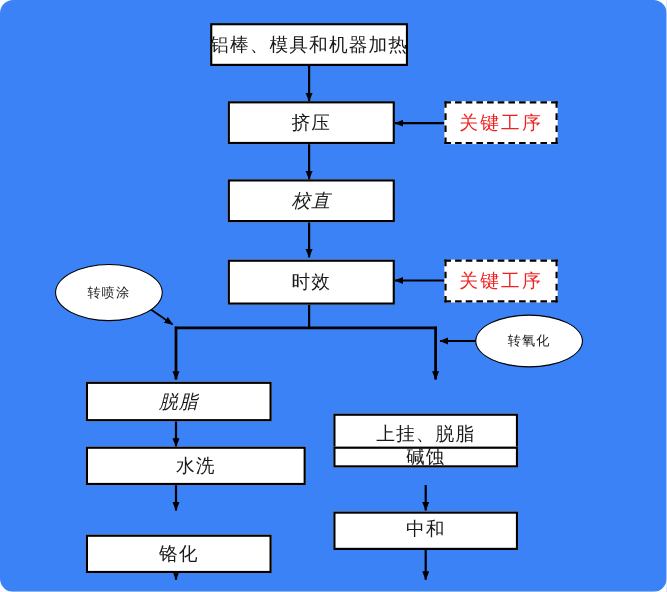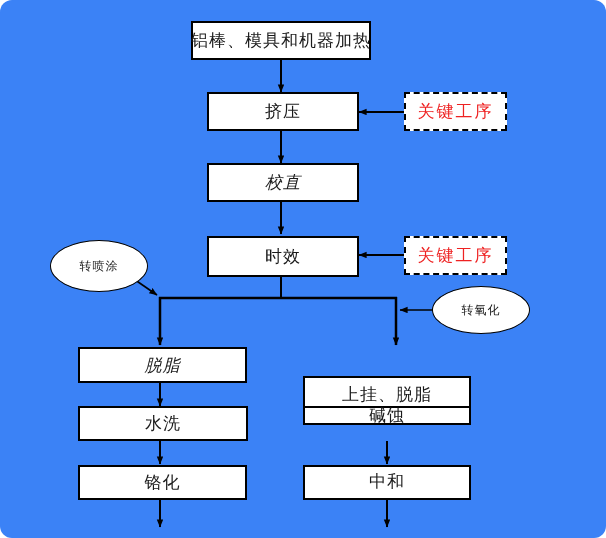--- a/index.html
+++ b/index.html
@@ -130,25 +130,25 @@
   </div>
 
   <div class="node oval" style="left:432px; top:286px; width:98px; height:48px;align-items:center;">
     <span>转氧化</span>
   </div>
 
   <div class="node" style="left:78px; top:347px; width:169px; height:36px;font-style:italic;">
     <span>脱脂</span>
   </div>
 
-  <div class="node" style="left:78px; top:406px; width:170px; height:35px;">
+  <div class="node" style="left:78px; top:406px; width:200px; height:35px;">
     <span>水洗</span>
   </div>
 
-  <div class="node" style="left:78px; top:465px; width:169px; height:35px;">
+  <div class="node" style="left:78px; top:486px; width:169px; height:35px;">
     <span>铬化</span>
   </div>
 
   <div class="node" style="left:303px; top:347px; width:168px; height:36px;margin-top:29px;">
     <span>上挂、脱脂</span>
   </div>
 
   <div class="node" style="left:303px; top:406px; width:168px; height:19px;">
     <span>碱蚀</span>
   </div>

